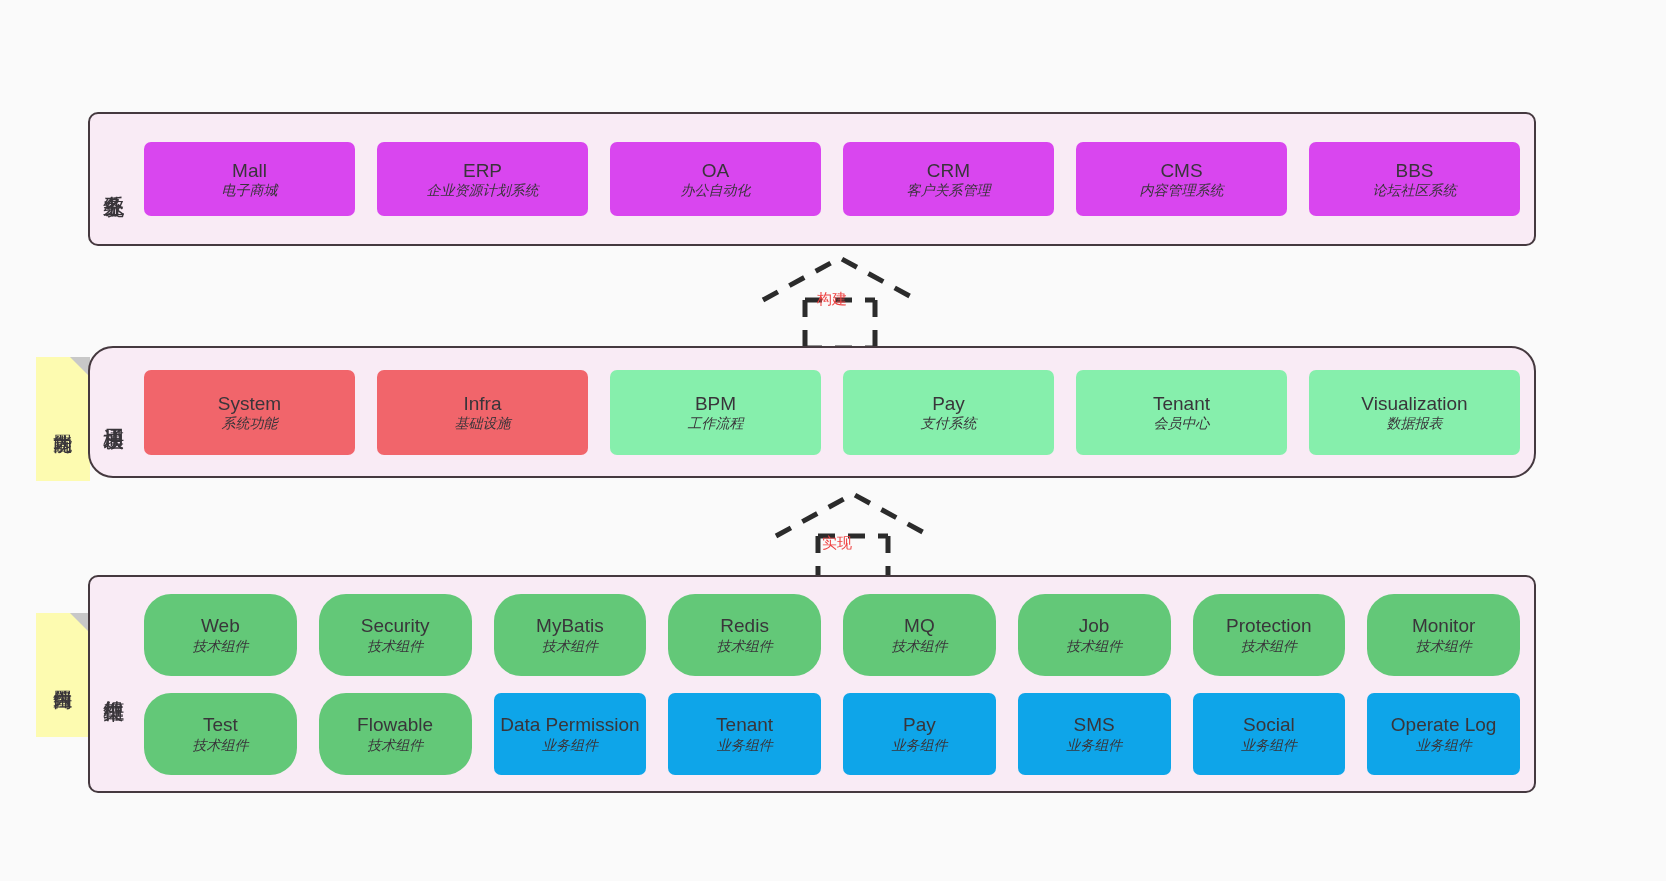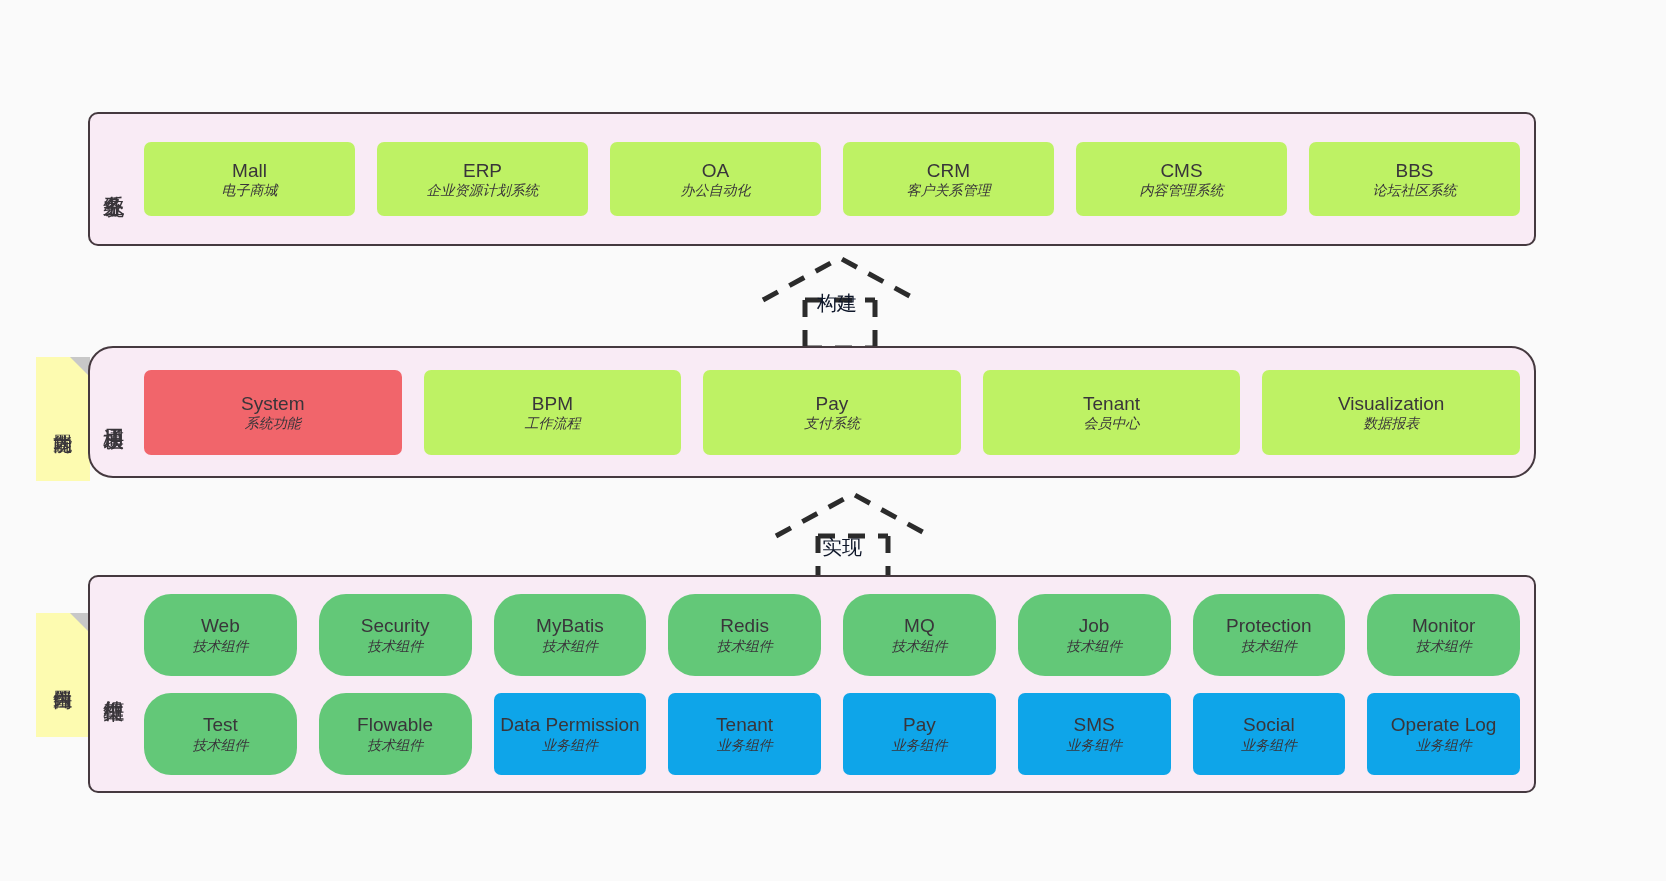--- a/index.html
+++ b/index.html
@@ -61,23 +61,23 @@
     justify-content:center;
     text-align:center;
     line-height:1.22;
     box-sizing:border-box;
     padding:4px 6px;
   }
   .cell .t1{font-size:19px;}
   .cell .t2{font-size:14px;font-style:italic;}
 
   
-  .c-blue       {background:#bef264;justify-content:center;}
+  .c-blue       {background:#d946ef;justify-content:center;}
   .c-red        {background:#f1656b;}
-  .c-pink       {background:#bef264;}
+  .c-pink       {background:#86efac;}
   .c-green      {background:#63c878;border-radius:27px;}
   .c-greenlight {background:#0ea5e9;}
 
   
   #layer-business{left:88px;  top:112px; width:1448px; height:134px;}
   #layer-business .row{height:74px;}
 
   #layer-common{left:88px;  top:346px; width:1448px; height:132px;border-radius:25px;}
   #layer-common .row{height:85px;}
 
@@ -109,22 +109,22 @@
     border-top:20px solid #c8c8c8;
   }
   #note-common   {left:36px; top:357px; height:124px;}
   #note-framework{left:36px; top:613px; height:124px;}
 
   
   .connector{position:absolute;}
   .connector svg{display:block;overflow:visible;}
   .connector .conn-label{
     position:absolute;
-    font-size:20px;
-    color:#0f172a;
+    font-size:15px;
+    color:#ef4444;
     white-space:nowrap;
     user-select:none;
   }
   #connector-build {left:755px; top:252px; width:170px; height:100px;}
   #connector-build .conn-label{left:62px; top:38px;}
   #connector-impl  {left:768px; top:488px; width:170px; height:100px;}
   #connector-impl  .conn-label{left:54px; top:38px;margin-top:8px;}
 </style>
 </head>
 <body>
@@ -177,20 +177,24 @@
   </div>
 
   <div class="layer" id="layer-common">
     <div class="layer-title">通用模块</div>
     <div class="layer-body">
       <div class="row">
         <div class="cell c-red">
           <span class="t1">System</span>
           <span class="t2">系统功能</span>
         </div>
+        <div class="cell c-red">
+          <span class="t1">Infra</span>
+          <span class="t2">基础设施</span>
+        </div>
         <div class="cell c-pink">
           <span class="t1">BPM</span>
           <span class="t2">工作流程</span>
         </div>
         <div class="cell c-pink">
           <span class="t1">Pay</span>
           <span class="t2">支付系统</span>
         </div>
         <div class="cell c-pink">
           <span class="t1">Tenant</span>

